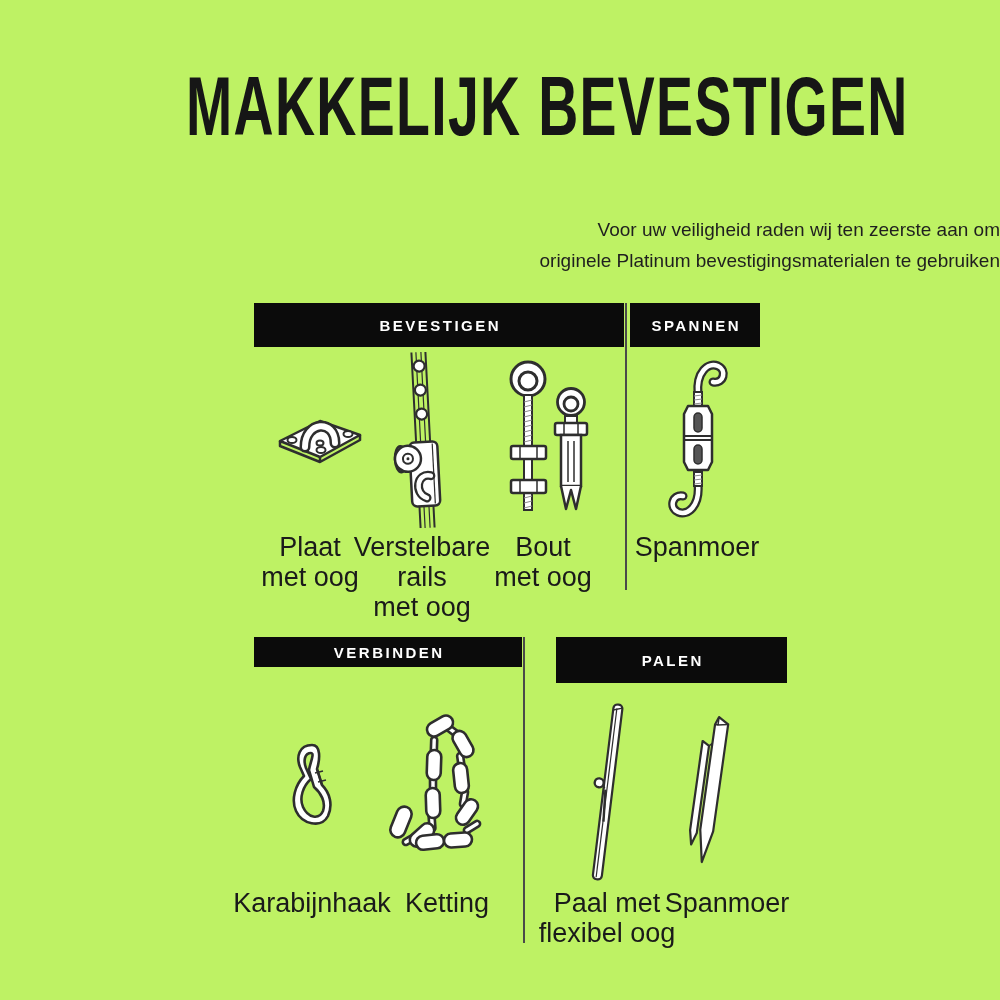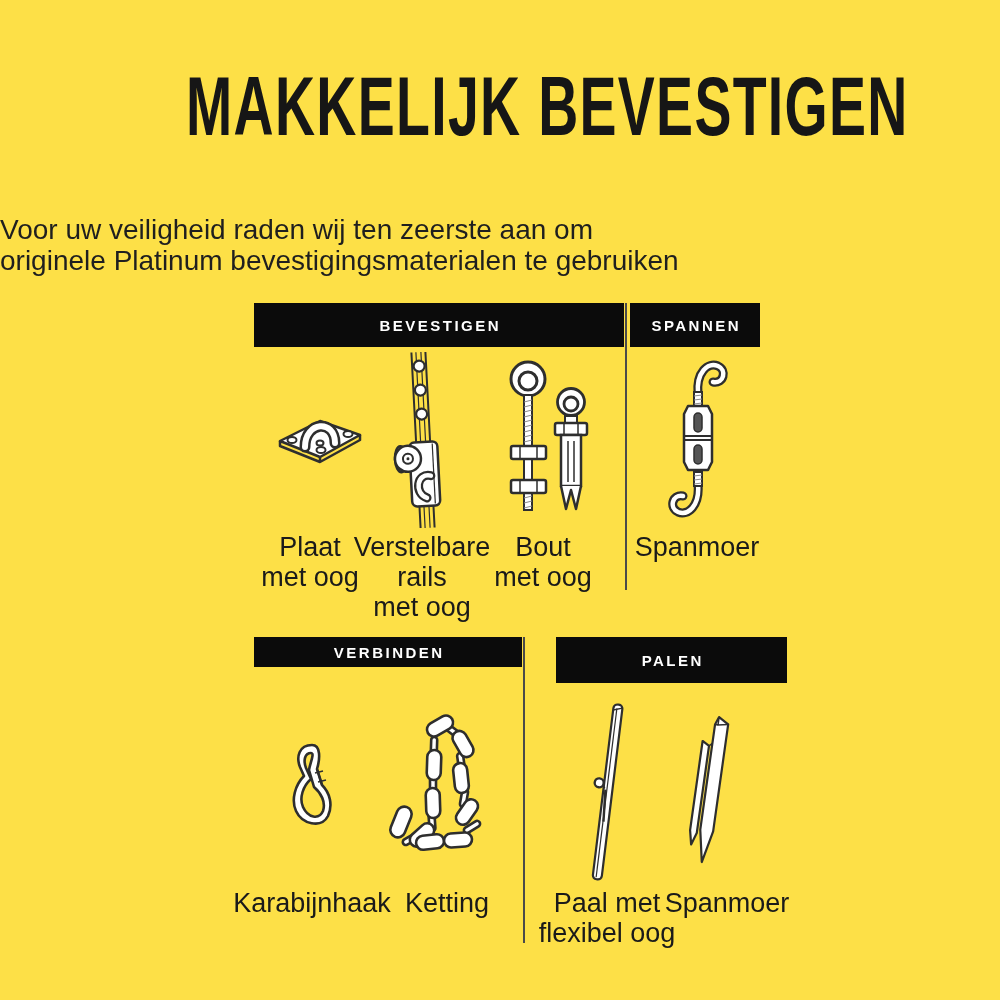--- a/index.html
+++ b/index.html
@@ -1,26 +1,26 @@
 <!DOCTYPE html>
 <html><head>
 <meta charset="utf-8">
 <style>
   html,body{margin:0;padding:0;background:#fff;}
-  .canvas{position:relative;width:1000px;height:1000px;background:#fde047;overflow:hidden;
+  .canvas{position:relative;width:1000px;height:1000px;background:#bef264;overflow:hidden;
           font-family:"Liberation Sans", sans-serif;color:#1c1c1c;}
 
   
   .title{position:absolute;top:60px;left:0;width:1000px;text-align:center;}
   .title span{display:inline-block;font-size:84px;font-weight:700;letter-spacing:2px;
               line-height:1.1;white-space:nowrap;transform:scaleX(0.66);color:#161616;}
 
   
-  .subtitle{position:absolute;top:214px;left:0;width:1000px;text-align:left;
-            font-size:28px;line-height:31px;color:#1f1f1f;}
+  .subtitle{position:absolute;top:214px;left:0;width:1000px;text-align:right;
+            font-size:19px;line-height:31px;color:#1f1f1f;}
   .subtitle span{display:block;}
 
   
   .bar{position:absolute;background:#0b0b0b;display:flex;align-items:center;justify-content:center;}
   .bar span{color:#ffffff;font-size:15px;font-weight:600;letter-spacing:2.5px;
             text-indent:2.5px;line-height:1;}
 
   
   .vdiv{position:absolute;width:2px;background:#4a4a4a;}
 

